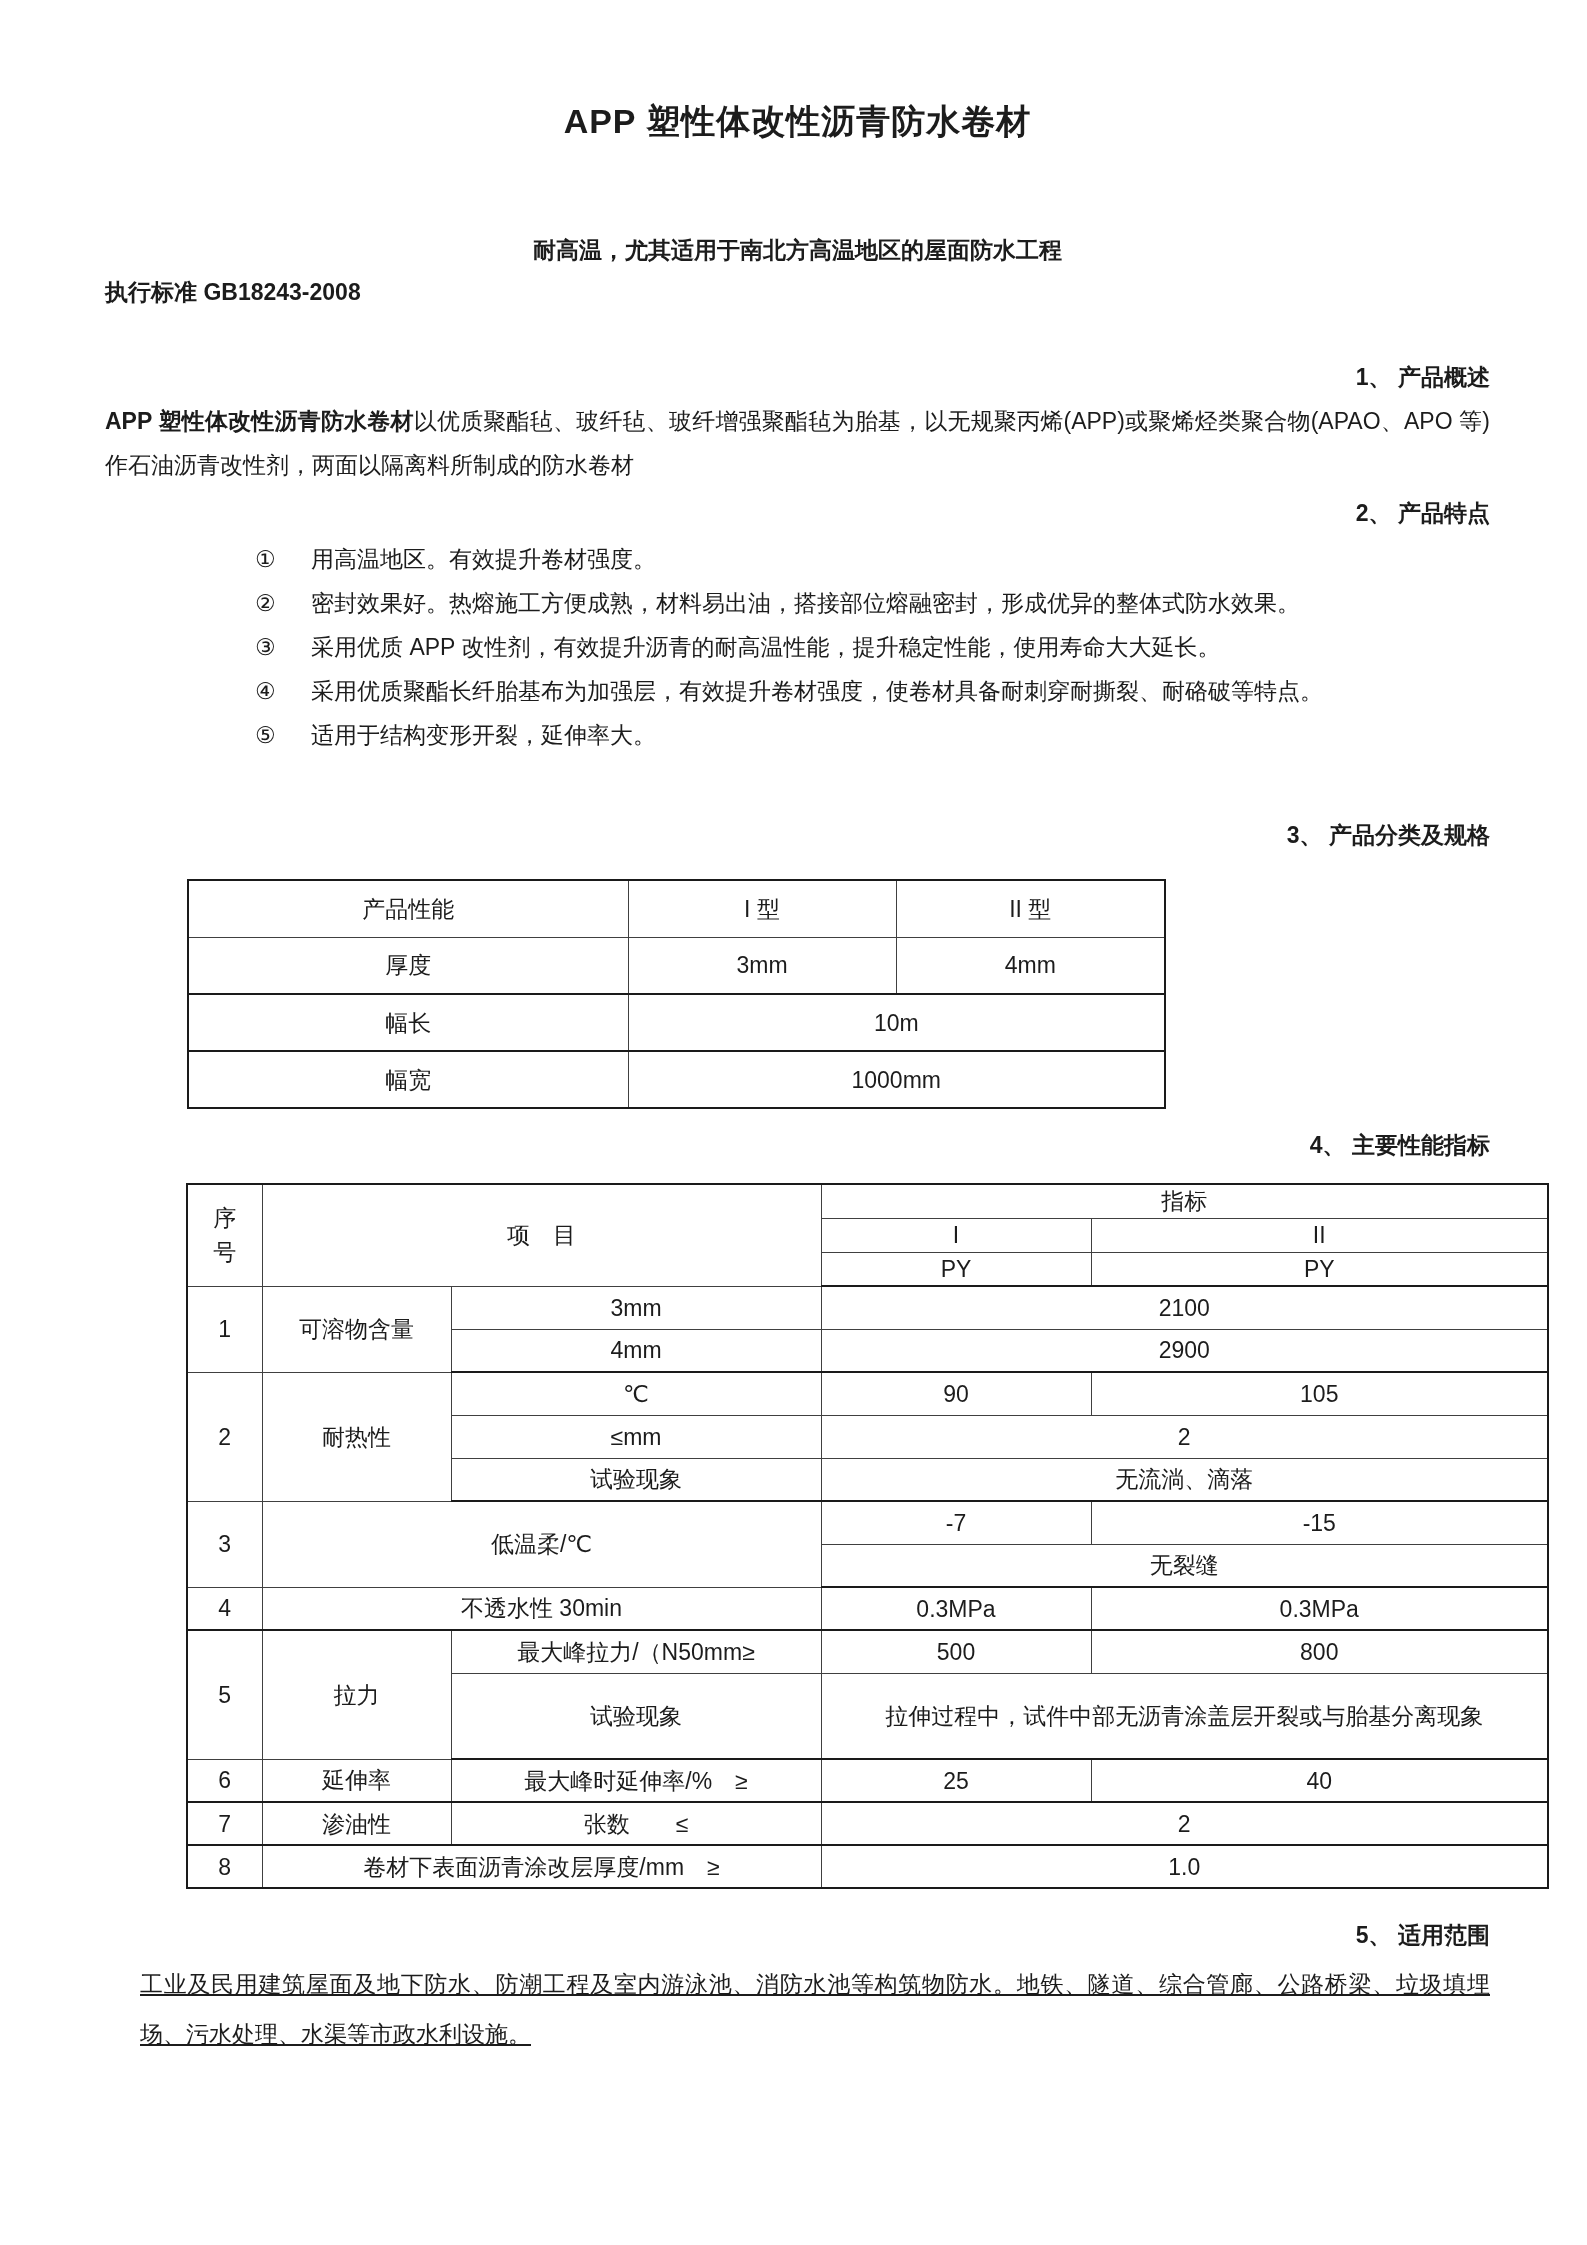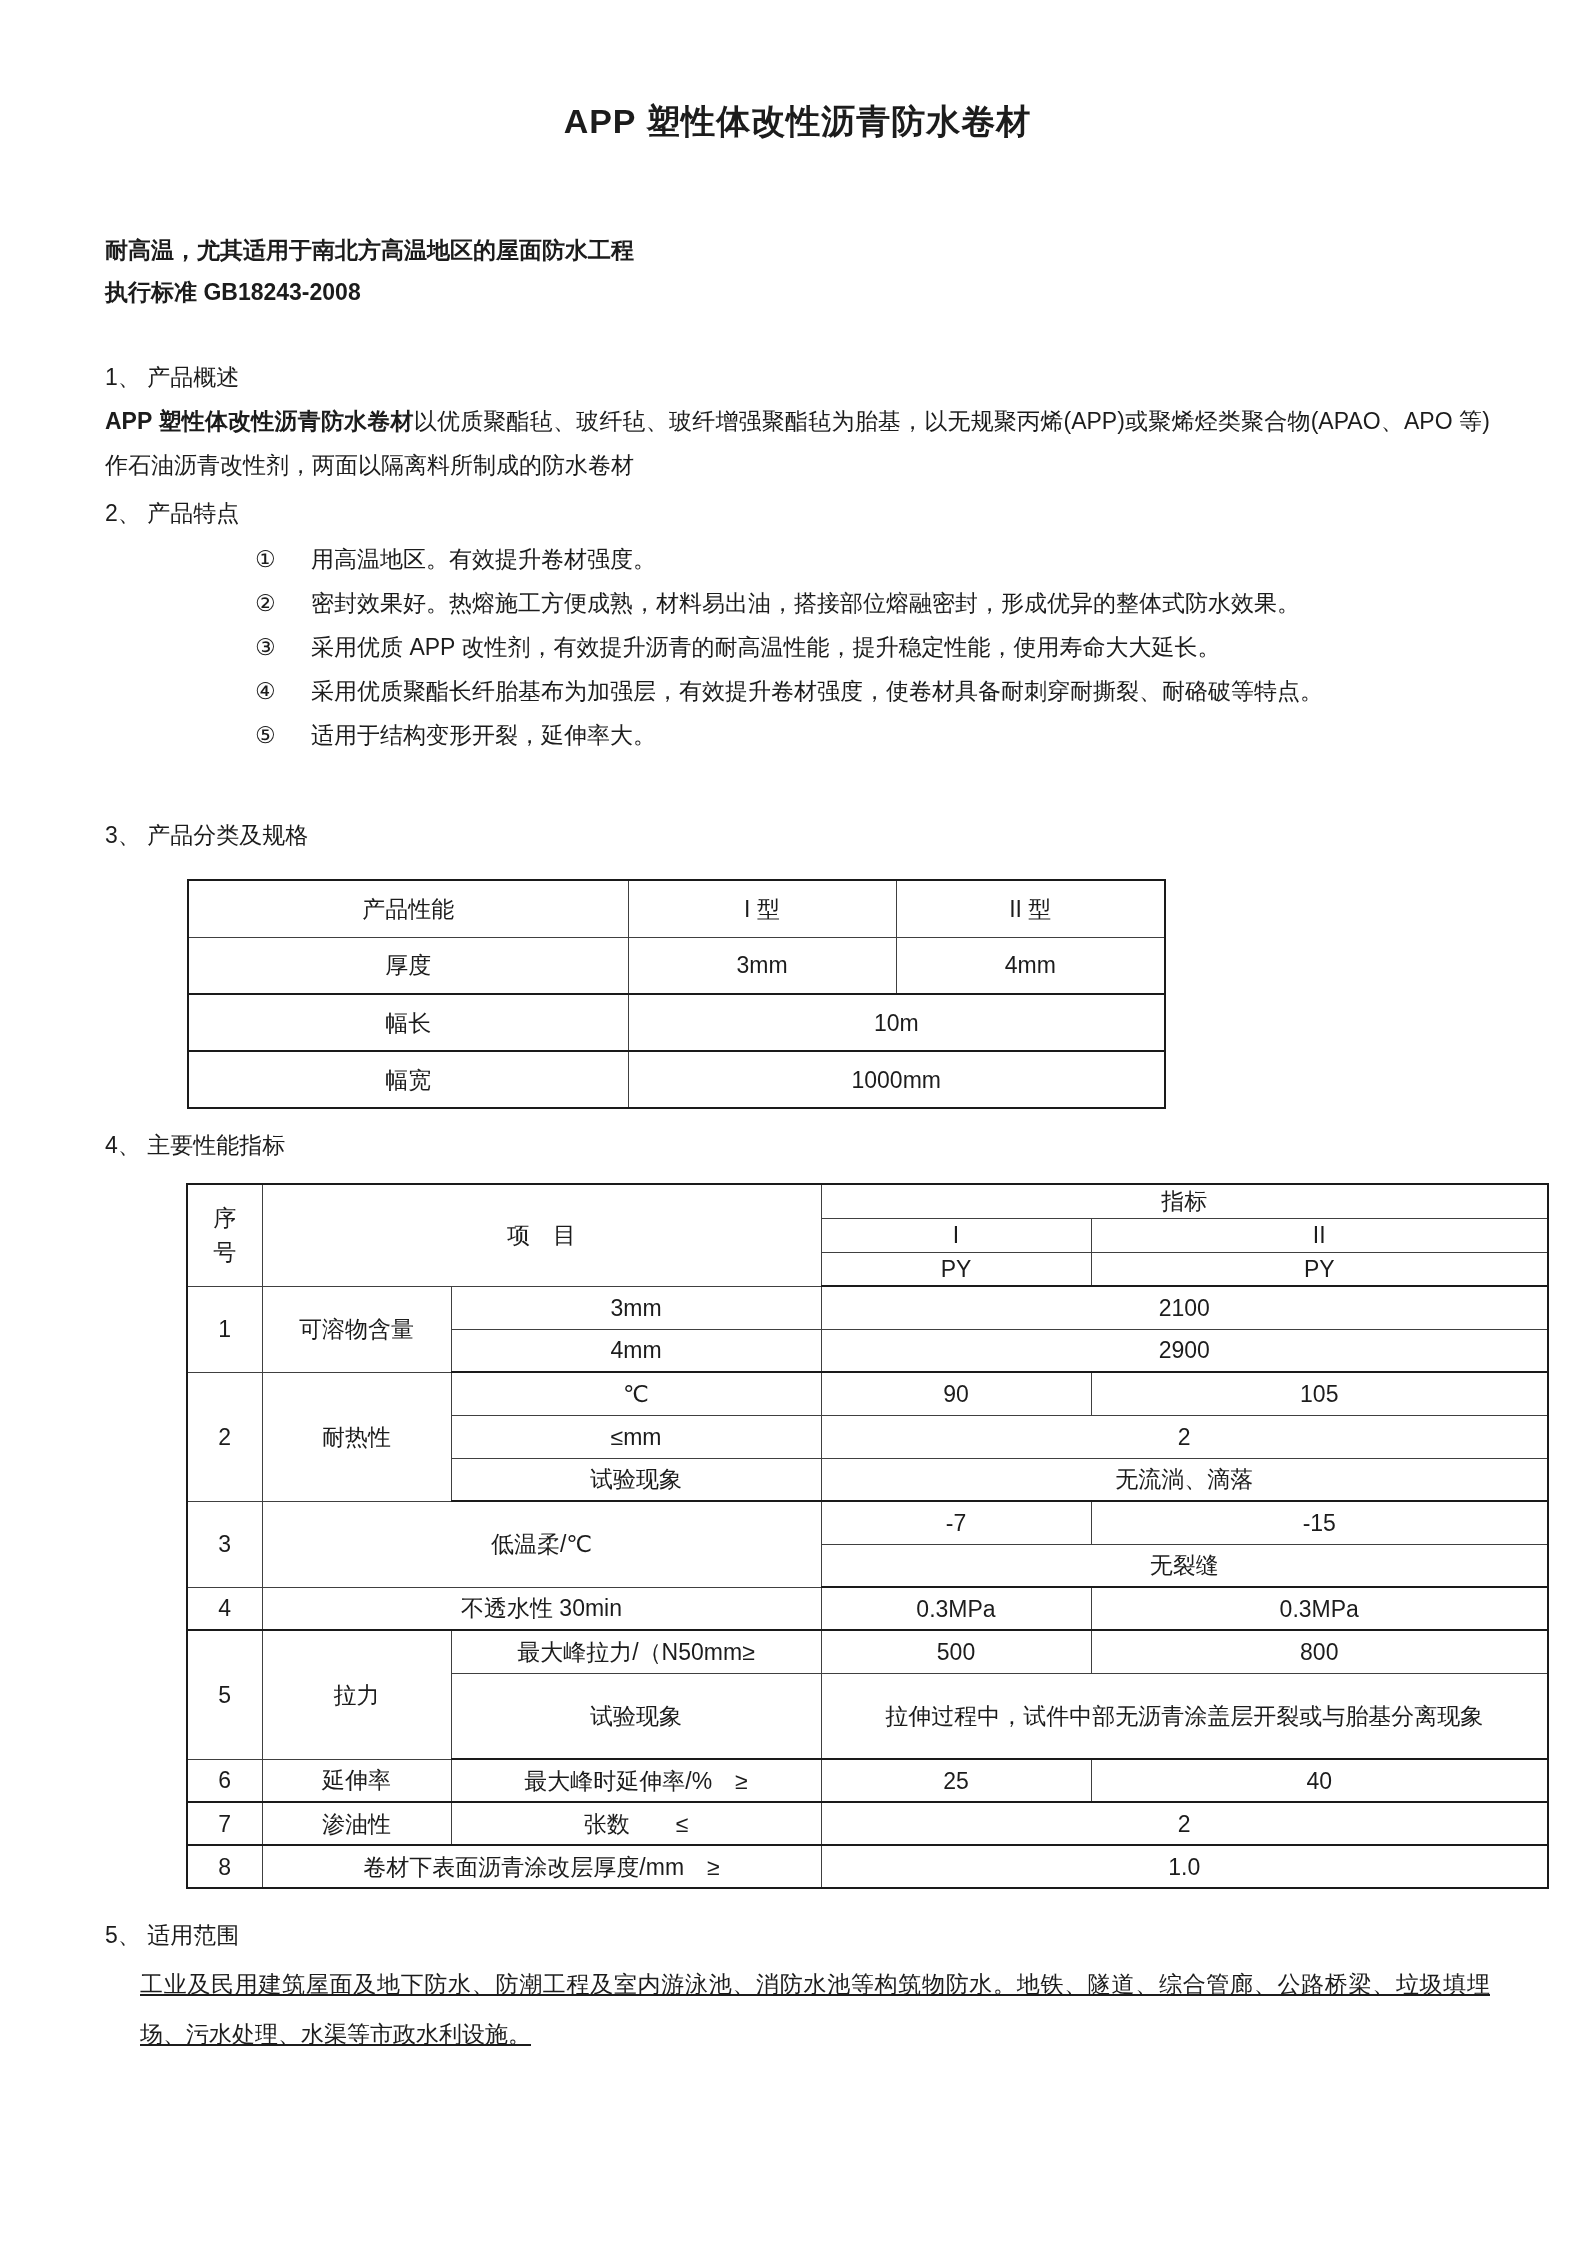--- a/index.html
+++ b/index.html
@@ -16,35 +16,36 @@
 
   .doc-title {
     text-align: center;
     font-size: 34px;
     font-weight: bold;
     line-height: 51px;
     letter-spacing: 1px;
   }
   .doc-subtitle {
     margin-top: 86px;
-    text-align: left;
+    text-align: center;
     font-weight: bold;
     line-height: 34px;
   }
   .doc-standard {
     margin-top: 8px;
     text-align: left;
     font-weight: bold;
     line-height: 34px;
   }
 
   .sec-heading {
-    font-weight: normal;
+    font-weight: bold;
     line-height: 36px;
     margin-top: 50px;
+    text-align: right;
   }
   .sec-heading.h2 { margin-top: 8px; }
   .sec-heading.h3 { margin-top: 60px; }
   .sec-heading.h4 { margin-top: 18px; }
   .sec-heading.h5 { margin-top: 28px; }
 
   .para {
     margin-top: 4px;
     line-height: 44px;
     text-align: justify;

